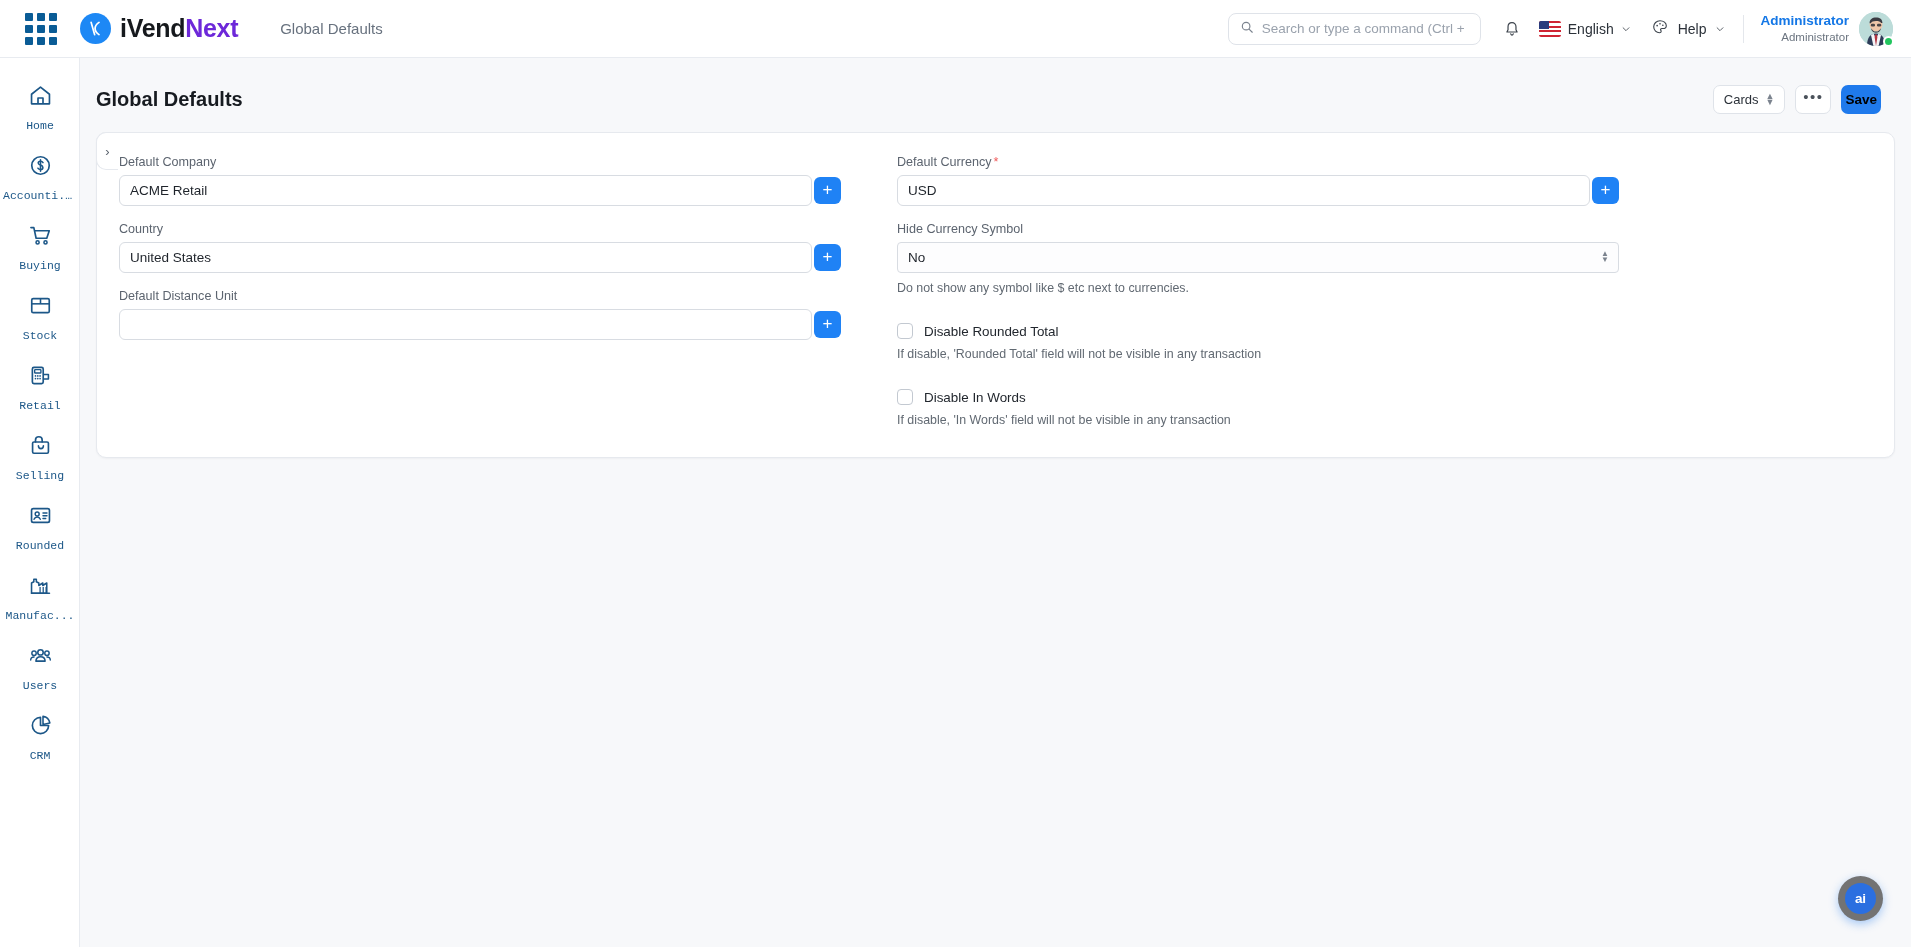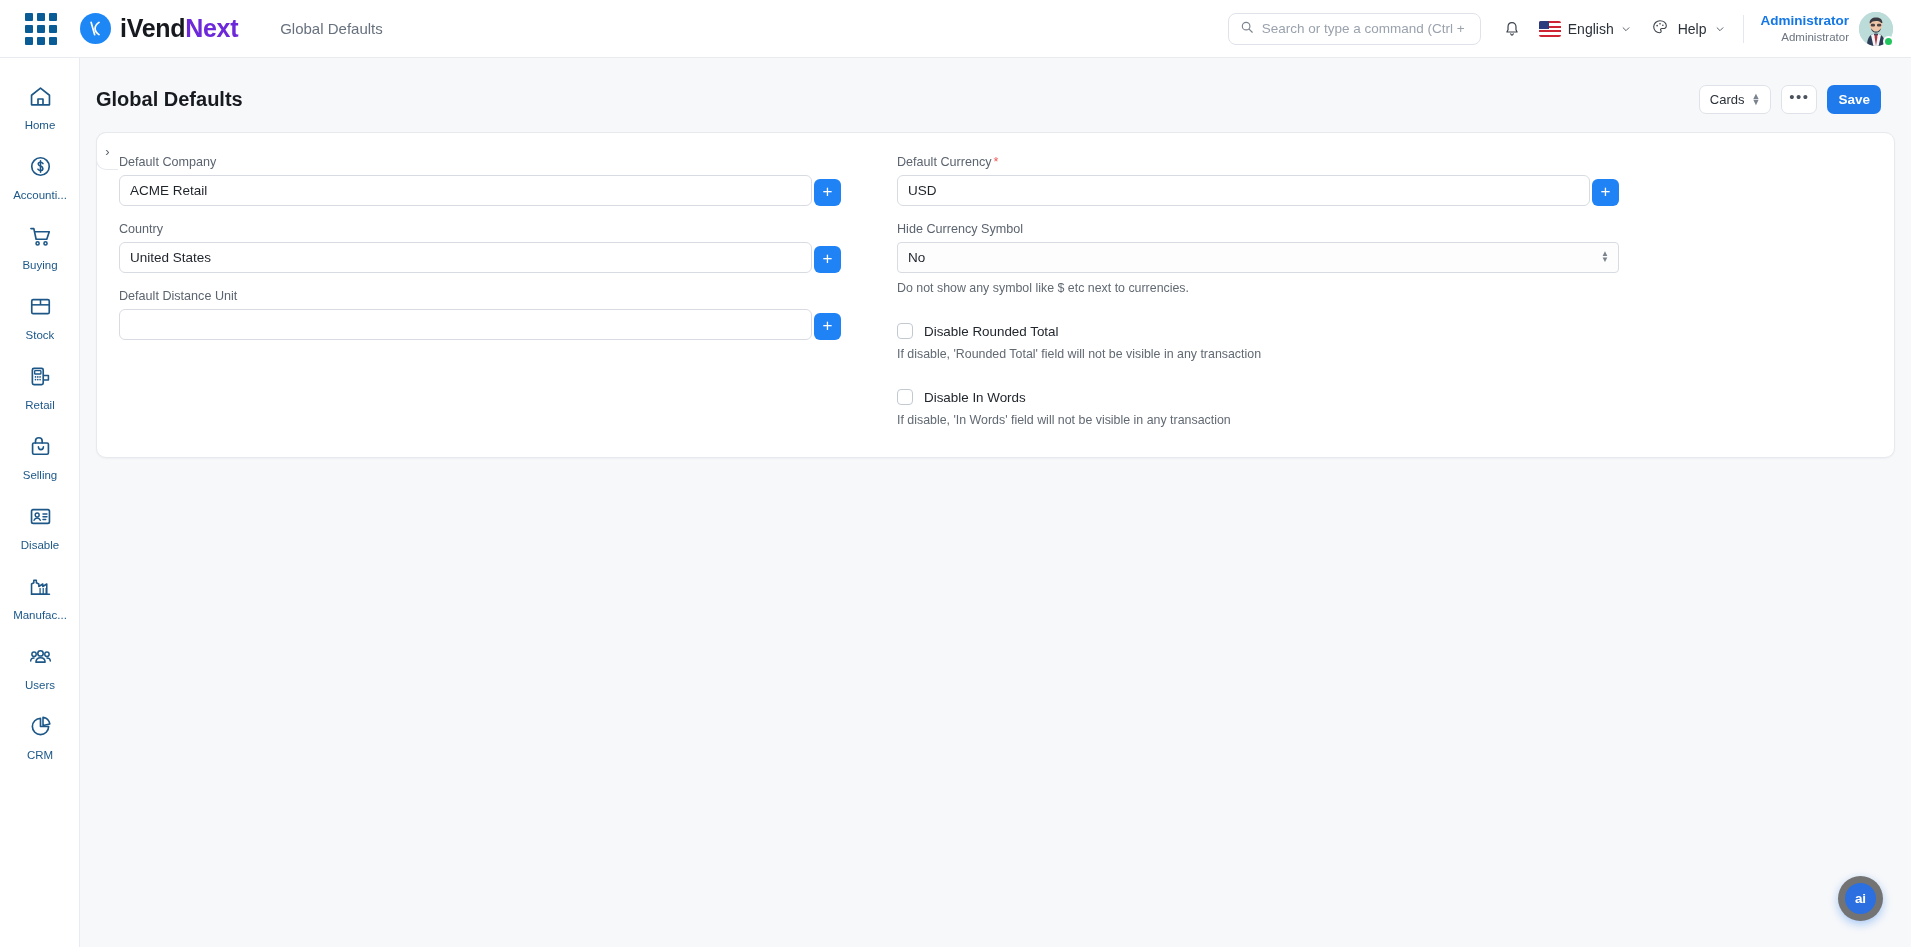--- a/index.html
+++ b/index.html
@@ -90,21 +90,21 @@
   .sidebar {
     position: absolute; top: 58px; left: 0;
     width: 80px; height: 889px;
     background: #ffffff; border-right: 1px solid #e8ebf0;
     padding-top: 14px;
     overflow: hidden;
   }
   .side-item {
     width: 80px; height: 70px;
     display: flex; flex-direction: column; align-items: center; justify-content: center;
-    gap: 6px; cursor: pointer; text-decoration: none;
+    gap: 6px; cursor: pointer; text-decoration: none; font-family: Liberation Mono, monospace;
   }
   .side-label {
     font-size: 11.5px; color: #1c5788; max-width: 74px;
     text-align: center; white-space: nowrap; overflow: hidden; text-overflow: ellipsis;
   }
 
   
   .content {
     position: absolute; top: 58px; left: 80px;
     width: 1831px; height: 889px; background: #f7f8fa;
@@ -120,22 +120,22 @@
     background: #fff; display: flex; align-items: center; gap: 7px; cursor: pointer;
     font-size: 13px; color: #2b3139;
   }
   .stepper { display: flex; flex-direction: column; gap: 1px; color: #7b838e; line-height: 0.55; font-size: 9px; }
   .btn-ellipsis {
     height: 29px; width: 36px; border: 1px solid #dfe3e9; border-radius: 7px;
     background: #fff; display: flex; align-items: center; justify-content: center;
     cursor: pointer; font-size: 15px; color: #4b525b; letter-spacing: 1.5px; padding-bottom: 5px;
   }
   .btn-save {
-    height: 29px; padding: 0 11px; border: none; border-radius: 7px;
-    background: #1f7aec; color: #ffffff; font-size: 13.5px; font-weight: bold;
+    height: 29px; padding: 0 4px; border: none; border-radius: 7px;
+    background: #1f7aec; color: #000000; font-size: 13.5px; font-weight: bold;
     cursor: pointer; font-family: "Liberation Sans", sans-serif;
   }
 
   
   .card {
     position: relative;
     margin: 12px 16px 0 16px;
     background: #fff; border: 1px solid #e6e9ee; border-radius: 10px;
     box-shadow: 0 1px 2px rgba(16,24,40,.04);
     padding: 22px 28px 30px 22px;
@@ -151,21 +151,21 @@
     cursor: pointer; color: #5a626d; font-size: 13px;
   }
   .col { width: 722px; }
   .col.left { }
 
   .field { margin-bottom: 16px; }
   .flabel {
     font-size: 12.6px; color: #5c646f; margin-bottom: 6px; display: block;
   }
   .req { color: #f05b5b; margin-left: 2px; }
-  .input-row { display: flex; align-items: flex-end; gap: 2px; }
+  .input-row { display: flex; align-items: center; gap: 2px; }
   .txt {
     flex: 1; height: 31px; border: 1px solid #d8dce2; border-radius: 6px;
     background: #fff; padding: 0 10px; font-size: 13.5px; color: #1f242b;
     outline: none; font-family: "Liberation Sans", sans-serif;
   }
   .plus {
     width: 27px; height: 27px; border-radius: 6px; background: #1f82f5;
     border: none; color: #fff; font-size: 17px; line-height: 1;
     display: flex; align-items: center; justify-content: center; cursor: pointer;
     font-family: "Liberation Sans", sans-serif; padding-bottom: 2px;
@@ -388,21 +388,21 @@
 
   <a class="side-item">
     <span>
       <svg width="25" height="25" viewBox="0 0 24 24" fill="none">
         <rect x="3.4" y="5.4" width="17.2" height="13.2" rx="1.6" stroke="#1c5788" stroke-width="1.6"></rect>
         <circle cx="8.8" cy="10.6" r="1.9" stroke="#1c5788" stroke-width="1.4"></circle>
         <path d="M5.8 15.6 C6.4 14 7.5 13.4 8.8 13.4 C10.1 13.4 11.2 14 11.8 15.6" stroke="#1c5788" stroke-width="1.4" stroke-linecap="round"></path>
         <path d="M14.4 9.6 H18.2 M14.4 12.2 H18.2 M14.4 14.8 H17" stroke="#1c5788" stroke-width="1.4" stroke-linecap="round"></path>
       </svg>
     </span>
-    <span class="side-label">Disable</span>
+    <span class="side-label">Rounded</span>
   </a>
 
   <a class="side-item">
     <span>
       <svg width="25" height="25" viewBox="0 0 24 24" fill="none">
         <path d="M3.4 19.4 V9.6 L5.6 8.4 V6 H8 V8.4 L10.4 9.6 V12 L14.2 9.6 V12 L18 9.6 V19.4 Z" stroke="#1c5788" stroke-width="1.5" stroke-linejoin="round"></path>
         <path d="M11.6 13.4 V19.4 M14.6 13.4 V19.4 M17.4 13.4 V19.4" stroke="#1c5788" stroke-width="1.2"></path>
         <path d="M3.4 19.4 H20.6" stroke="#1c5788" stroke-width="1.5" stroke-linecap="round"></path>
       </svg>
     </span>

